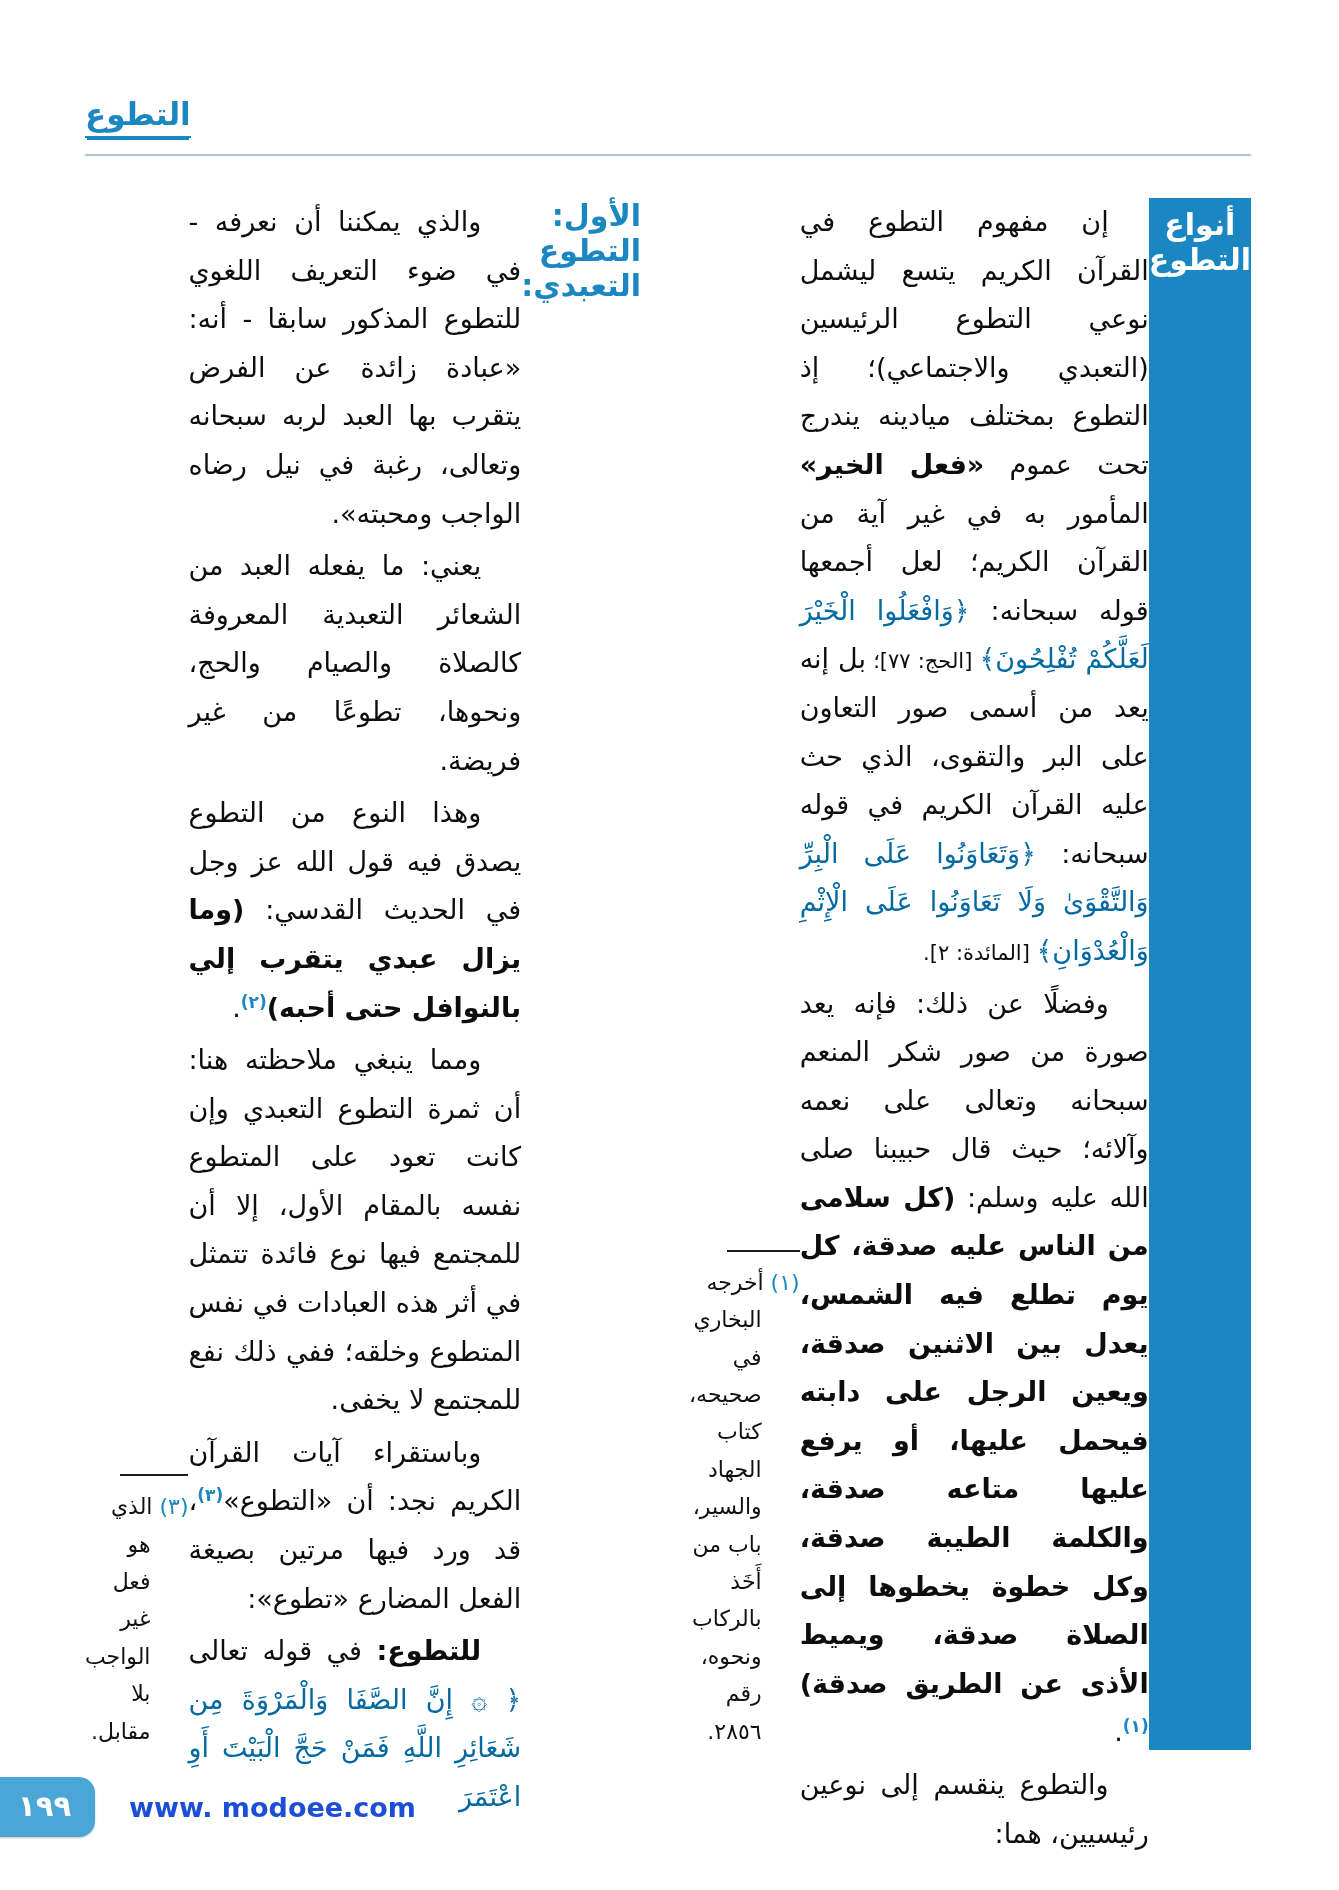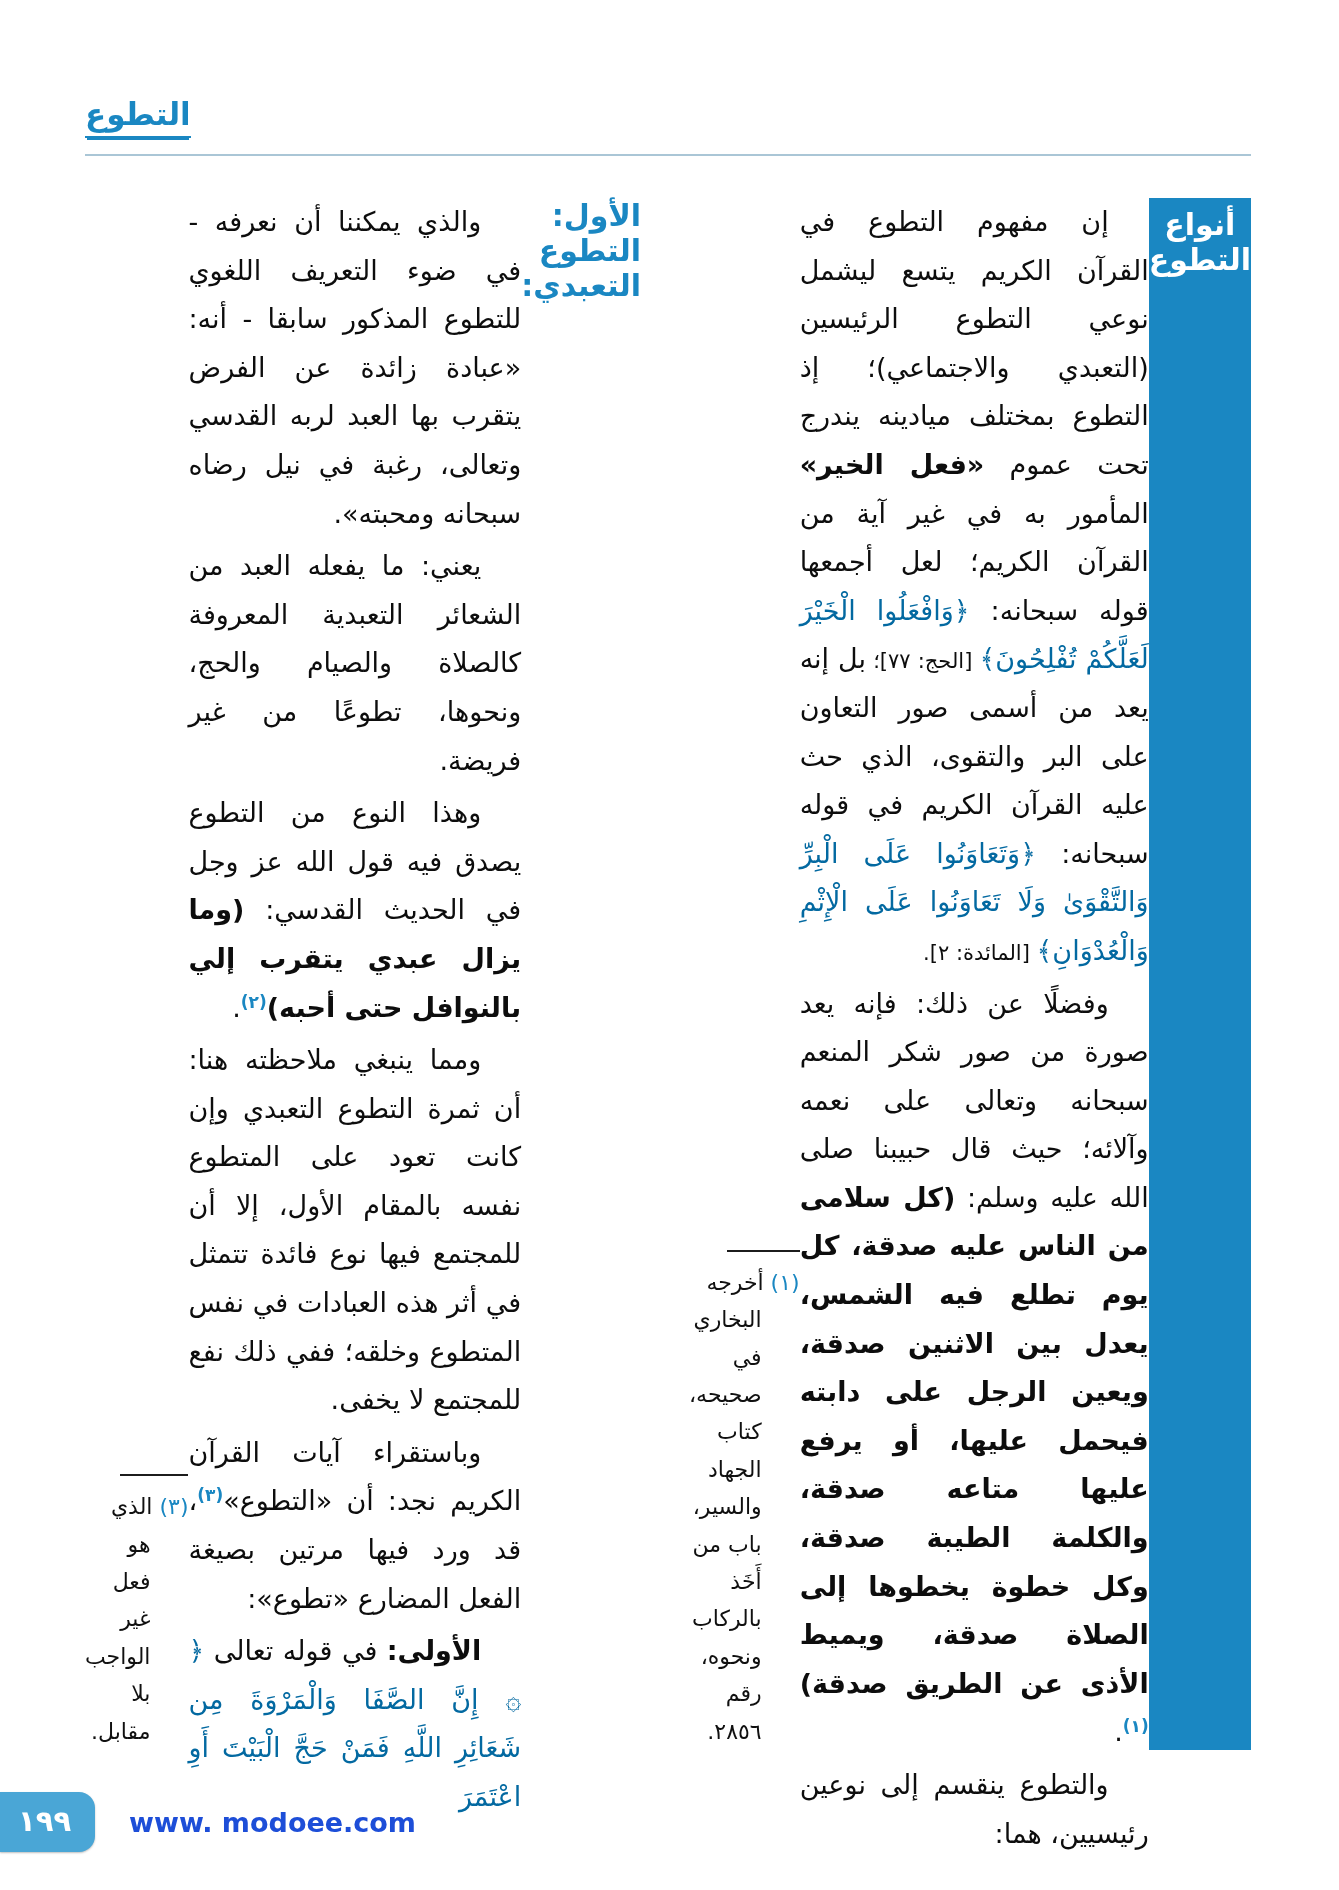--- a/index.html
+++ b/index.html
@@ -82,21 +82,21 @@
     line-height:1.7;
     text-align:right;
     color:#101010;
     padding-right:38px;
     text-indent:-38px;
     margin-bottom:6px;
   }
   
   .page-footer {
     position:absolute;
-    left:0; bottom:38px;
+    left:0; bottom:53px;
     display:flex;
     align-items:center;
     gap:34px;
     direction:ltr;
   }
   .page-tab {
     background:#4aa6d6;
     color:#ffffff;
     font-size:29px;
     font-weight:bold;
@@ -132,26 +132,26 @@
         <div class="fn-rule"></div>
         <div>
             <p class="footnote-p"><span class="seg-s2">(١) </span><span class="seg-n">أخرجه البخاري في صحيحه، كتاب الجهاد والسير، باب من أَخَذ بالركاب ونحوه، رقم ٢٨٥٦.</span></p>
           </div>
       </div>
     </section>
 
     <section class="col">
       <div class="sub-heading">الأول: التطوع التعبدي:</div>
       <div>
-          <p class="para"><span class="seg-n">والذي يمكننا أن نعرفه - في ضوء التعريف اللغوي للتطوع المذكور سابقا - أنه: «عبادة زائدة عن الفرض يتقرب بها العبد لربه القدسي وتعالى، رغبة في نيل رضاه سبحانه ومحبته».</span></p>
+          <p class="para"><span class="seg-n">والذي يمكننا أن نعرفه - في ضوء التعريف اللغوي للتطوع المذكور سابقا - أنه: «عبادة زائدة عن الفرض يتقرب بها العبد لربه سبحانه وتعالى، رغبة في نيل رضاه الواجب ومحبته».</span></p>
           <p class="para"><span class="seg-n">يعني: ما يفعله العبد من الشعائر التعبدية المعروفة كالصلاة والصيام والحج، ونحوها، تطوعًا من غير فريضة.</span></p>
           <p class="para"><span class="seg-n">وهذا النوع من التطوع يصدق فيه قول الله عز وجل في الحديث القدسي: </span><span class="seg-b">(وما يزال عبدي يتقرب إلي بالنوافل حتى أحبه)</span><span class="seg-s">(٢)</span><span class="seg-n">.</span></p>
           <p class="para"><span class="seg-n">ومما ينبغي ملاحظته هنا: أن ثمرة التطوع التعبدي وإن كانت تعود على المتطوع نفسه بالمقام الأول، إلا أن للمجتمع فيها نوع فائدة تتمثل في أثر هذه العبادات في نفس المتطوع وخلقه؛ ففي ذلك نفع للمجتمع لا يخفى.</span></p>
           <p class="para"><span class="seg-n">وباستقراء آيات القرآن الكريم نجد: أن «التطوع»</span><span class="seg-s">(٣)</span><span class="seg-n">، قد ورد فيها مرتين بصيغة الفعل المضارع «تطوع»:</span></p>
-          <p class="para"><span class="seg-b">الأولى:</span><span class="seg-n"> في قوله تعالى </span><span class="seg-q">﴿ ۞ إِنَّ الصَّفَا وَالْمَرْوَةَ مِن شَعَائِرِ اللَّهِ فَمَنْ حَجَّ الْبَيْتَ أَوِ اعْتَمَرَ</span></p>
+          <p class="para"><span class="seg-b">للتطوع:</span><span class="seg-n"> في قوله تعالى </span><span class="seg-q">﴿ ۞ إِنَّ الصَّفَا وَالْمَرْوَةَ مِن شَعَائِرِ اللَّهِ فَمَنْ حَجَّ الْبَيْتَ أَوِ اعْتَمَرَ</span></p>
         </div>
       <div class="footnotes">
         <div class="fn-rule"></div>
         <div>
             <p class="footnote-p"><span class="seg-s2">(٣) </span><span class="seg-n">الذي هو فعل غير الواجب بلا مقابل.</span></p>
           </div>
       </div>
     </section>
 
   </div>

